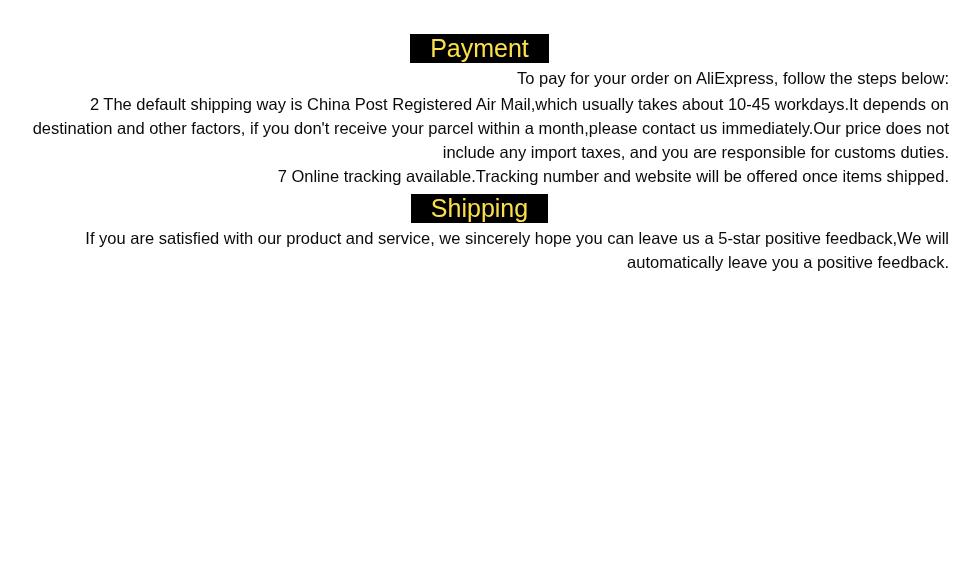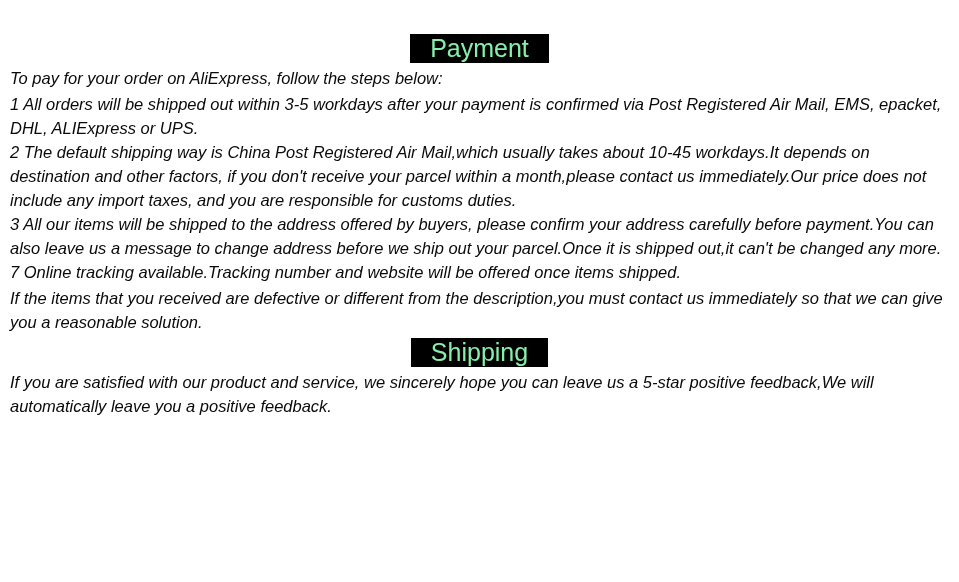--- a/index.html
+++ b/index.html
@@ -25,72 +25,68 @@
   }
   .section {
     width: 100%;
     display: flex;
     flex-direction: column;
     align-items: center;
   }
   .heading {
     display: inline-block;
     background: #000000;
-    color: #86efac;
+    color: #fde047;
     font-size: 25px;
     line-height: 29px;
     padding: 0 20px;
     margin: 0 0 3px 0;
     font-weight: normal;
     letter-spacing: 0px;
   }
   .heading-wrap {
     text-align: center;
     width: 100%;
     line-height: 29px;
   }
   .body-text {
     font-size: 16.5px;
     line-height: 24px;
-    text-align: left;
+    text-align: right;
     width: 100%;
     max-width: 940px;
     margin: 0;
     padding: 0;
     color: #0a0a0a;
-    font-style: italic;
   }
   .gap-sm { height: 2px; }
   .gap-md { height: 4px; }
 </style>
 </head>
 <body>
 
 <div class="page">
 
   <div class="section">
     <div class="heading-wrap">
       <span class="heading">Payment</span>
     </div>
     <p class="body-text">To pay for your order on AliExpress, follow the steps below:</p>
   </div>
 
   <div class="gap-sm"></div>
 
   <div class="section">
-    <p class="body-text">1 All orders will be shipped out within 3-5 workdays after your payment is confirmed  via Post Registered Air Mail, EMS, epacket, DHL, ALIExpress or UPS.</p>
     <p class="body-text">2  The default shipping way is China Post Registered Air Mail,which usually takes about 10-45 workdays.It depends on destination and other factors, if you don't receive your parcel within a month,please contact us immediately.Our price does not include any import taxes, and you are responsible for customs duties.</p>
-    <p class="body-text">3  All our items will be shipped to the address offered by buyers, please confirm your address carefully before payment.You can also leave us a message to change address before we ship out your parcel.Once it is shipped out,it can't be changed any more.</p>
     <p class="body-text">7  Online tracking available.Tracking number and website will be offered once items shipped.</p>
   </div>
 
   <div class="gap-sm"></div>
 
   <div class="section">
-    <p class="body-text">If the items that you received are defective or different from the description,you must contact us immediately so that we can give you a reasonable solution.</p>
   </div>
 
   <div class="gap-md"></div>
 
   <div class="section">
     <div class="heading-wrap">
       <span class="heading">Shipping</span>
     </div>
     <p class="body-text">If you are satisfied with our product and service, we sincerely hope you can leave us a 5-star positive feedback,We will automatically leave you a positive feedback.</p>
   </div>

